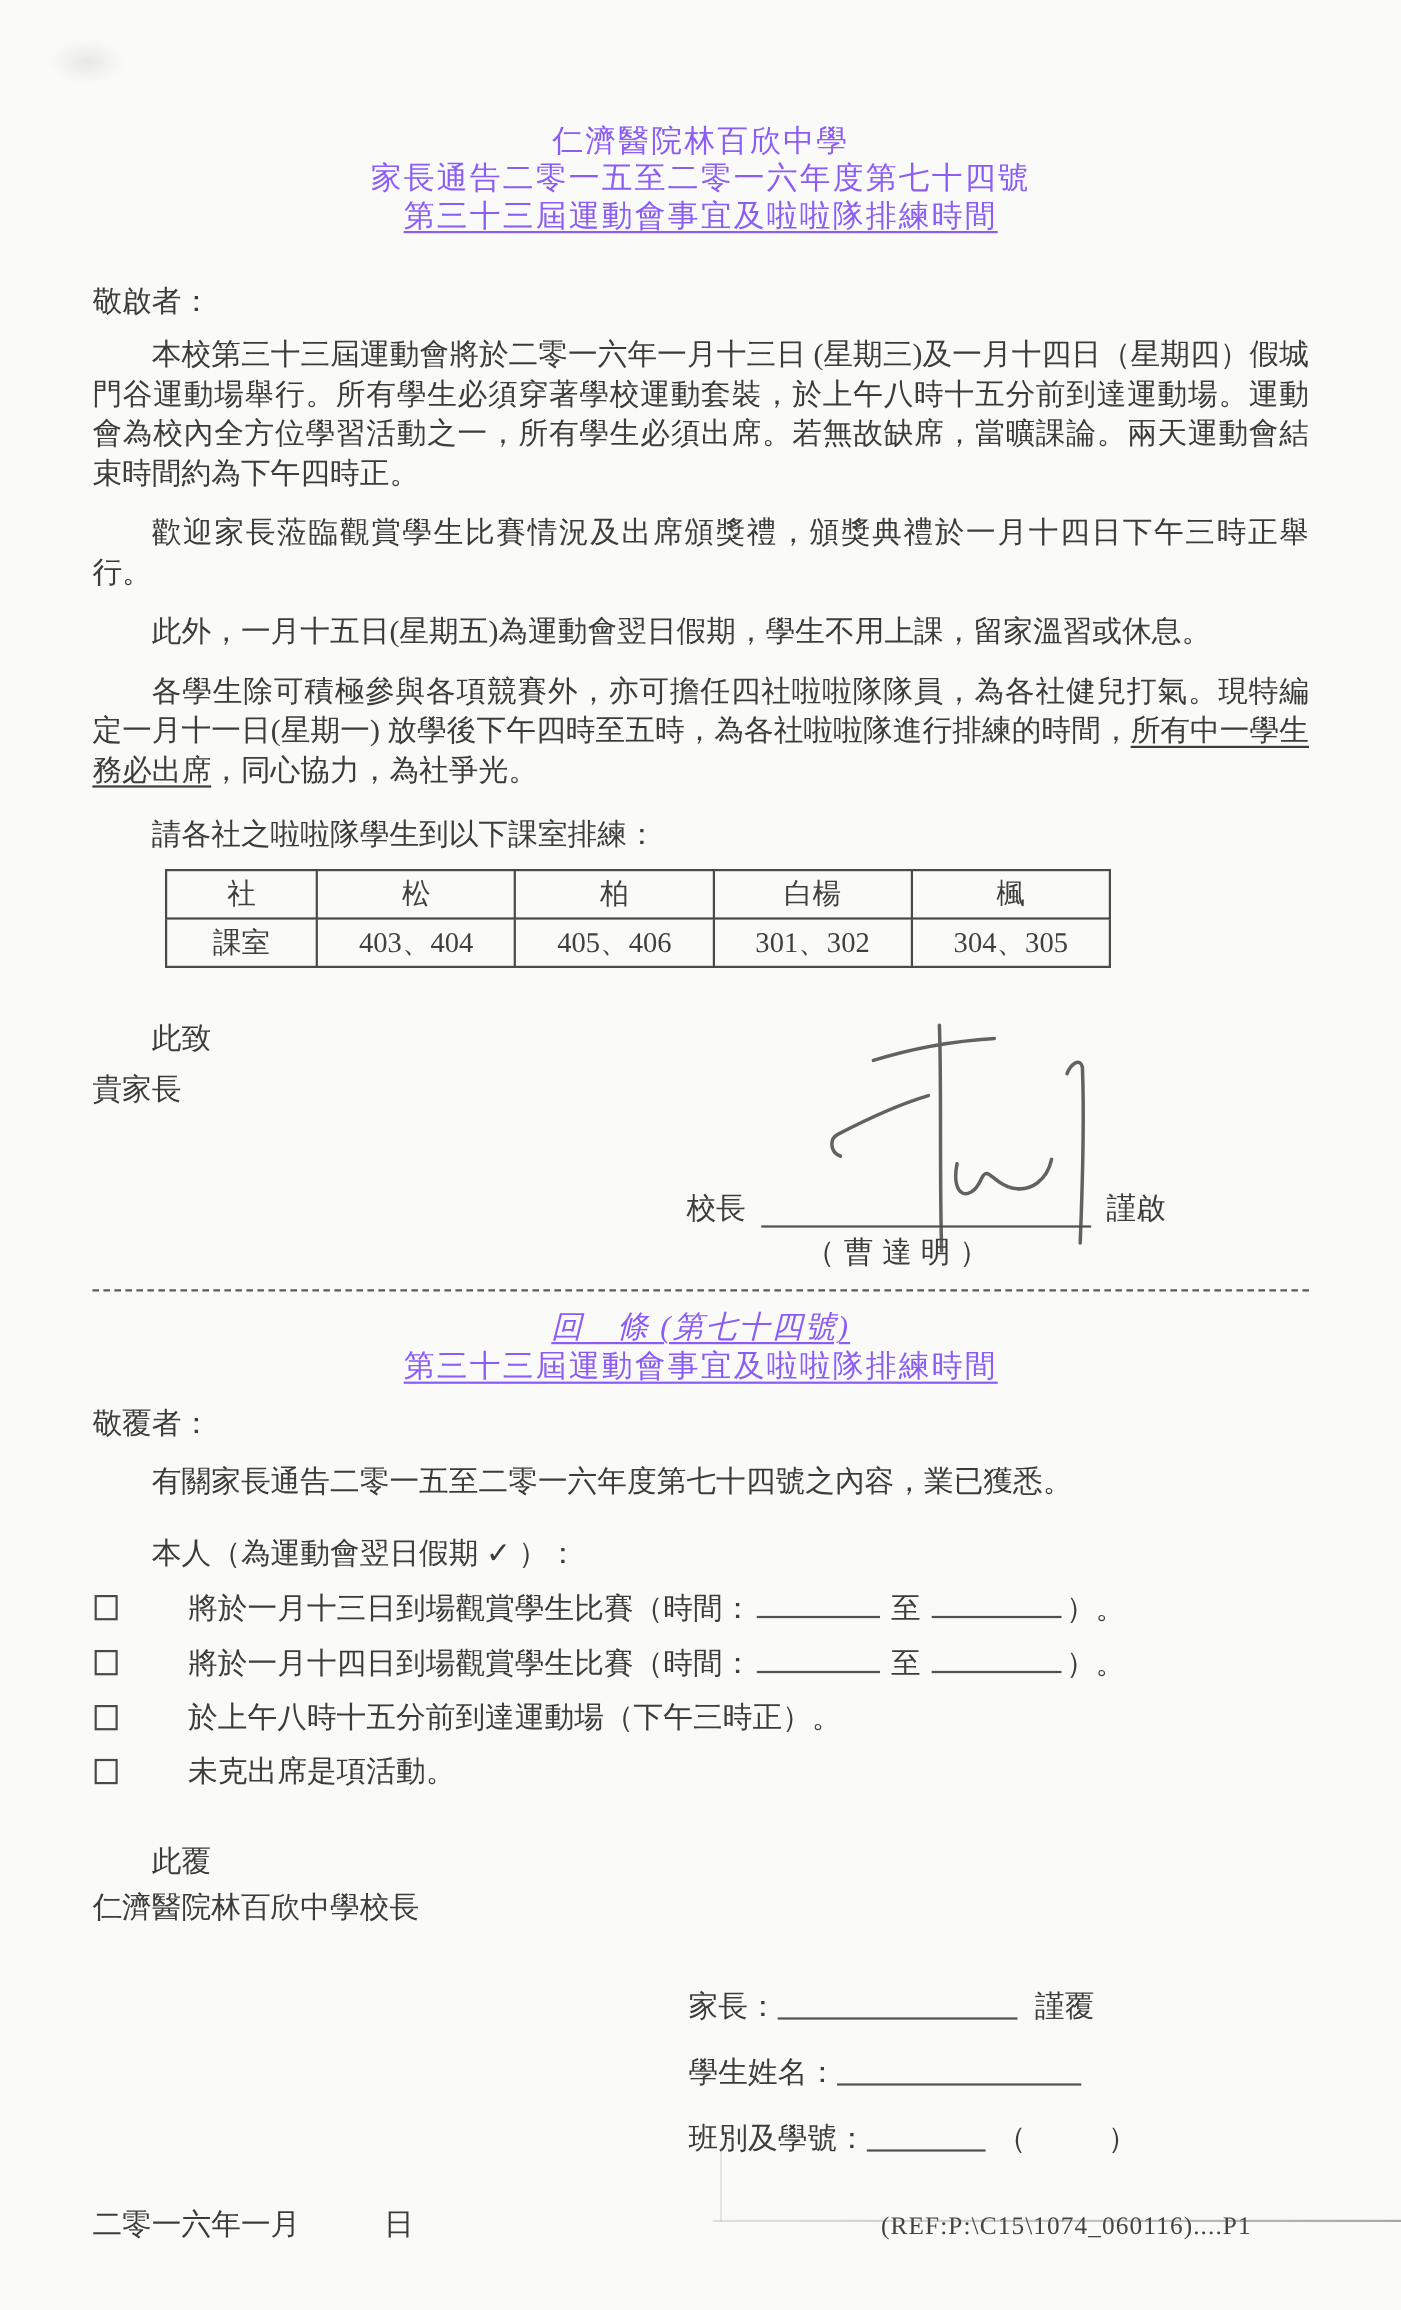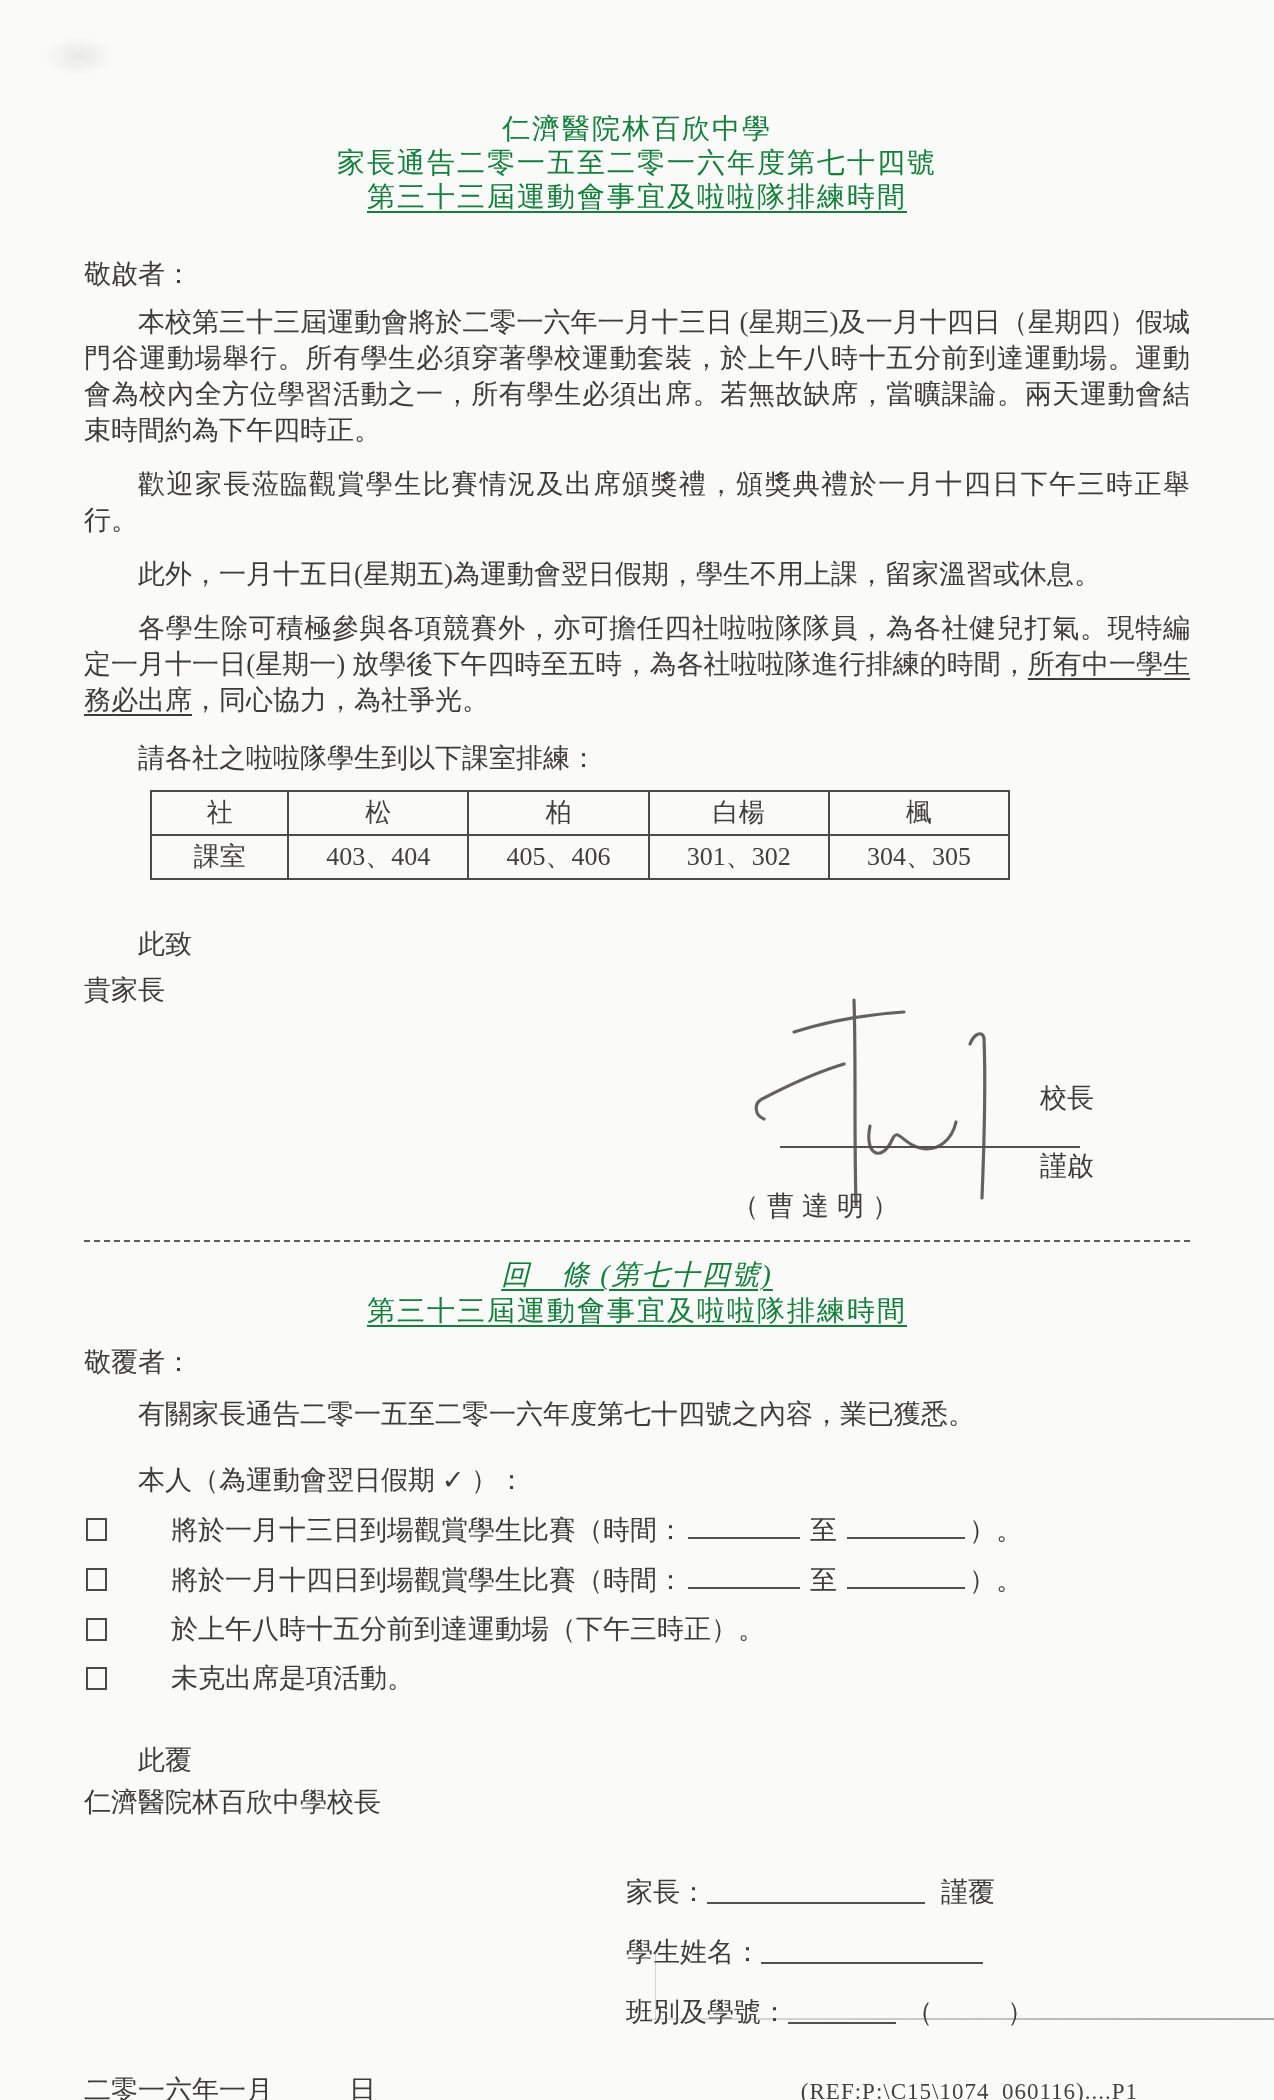--- a/index.html
+++ b/index.html
@@ -14,37 +14,37 @@
   .page{
     position:relative;
     width:1274px;height:2100px;
     padding:112px 84px 0 84px;
     box-sizing:border-box;
     font-size:27px;
     line-height:36px;
   }
   .center{text-align:center;}
   .u{ text-decoration:underline; text-underline-offset:5px; text-decoration-thickness:1.5px;}
-  .title-line{font-size:28px;line-height:34px;letter-spacing:2px;color:#15803d;}
+  .title-line{font-size:28px;line-height:34px;letter-spacing:2px;color:#8b5cf6;}
   .salutation{margin-top:42px;}
   .para{margin-top:12px;text-indent:2em;text-align:justify;}
   .para.gap{margin-top:18px;}
   .tbl-wrap{margin:14px 0 0 66px;width:860px;}
   table.practice{border-collapse:collapse;width:860px;table-layout:fixed;}
   table.practice td{
     border:2px solid #4a4a47;
     text-align:center;height:42px;
     font-size:26px;color:#403f3c;
     padding:0 4px;
   }
   table.practice col.c0{width:16%;}
   .cishi{margin-top:46px;text-indent:2em;}
   .recipient{margin-top:10px;}
   .sig-block{position:relative;width:470px;margin:72px 96px 0 auto;}
-  .sig-row{display:flex;align-items:flex-end;white-space:nowrap;flex-direction:column;}
+  .sig-row{display:flex;align-items:flex-end;white-space:nowrap;}
   .sig-underline{display:inline-block;width:300px;border-bottom:2px solid #53514d;margin:0 14px;height:30px;}
   .sig-name{margin-left:108px;letter-spacing:8px;margin-top:4px;}
   .signature-svg{position:absolute;left:118px;bottom:14px;overflow:visible;pointer-events:none;}
   .notice-date{margin-top:30px;}
   .cutline{margin-top:16px;height:0;border-top:2px dashed #5e5c58;}
   .reply-title{margin-top:16px;font-style:italic;}
   .reply-subject{margin-top:2px;}
   .reply-salutation{margin-top:16px;}
   .reply-ack{margin-top:16px;text-indent:2em;}
   .reply-instruction{margin-top:30px;text-indent:2em;}

